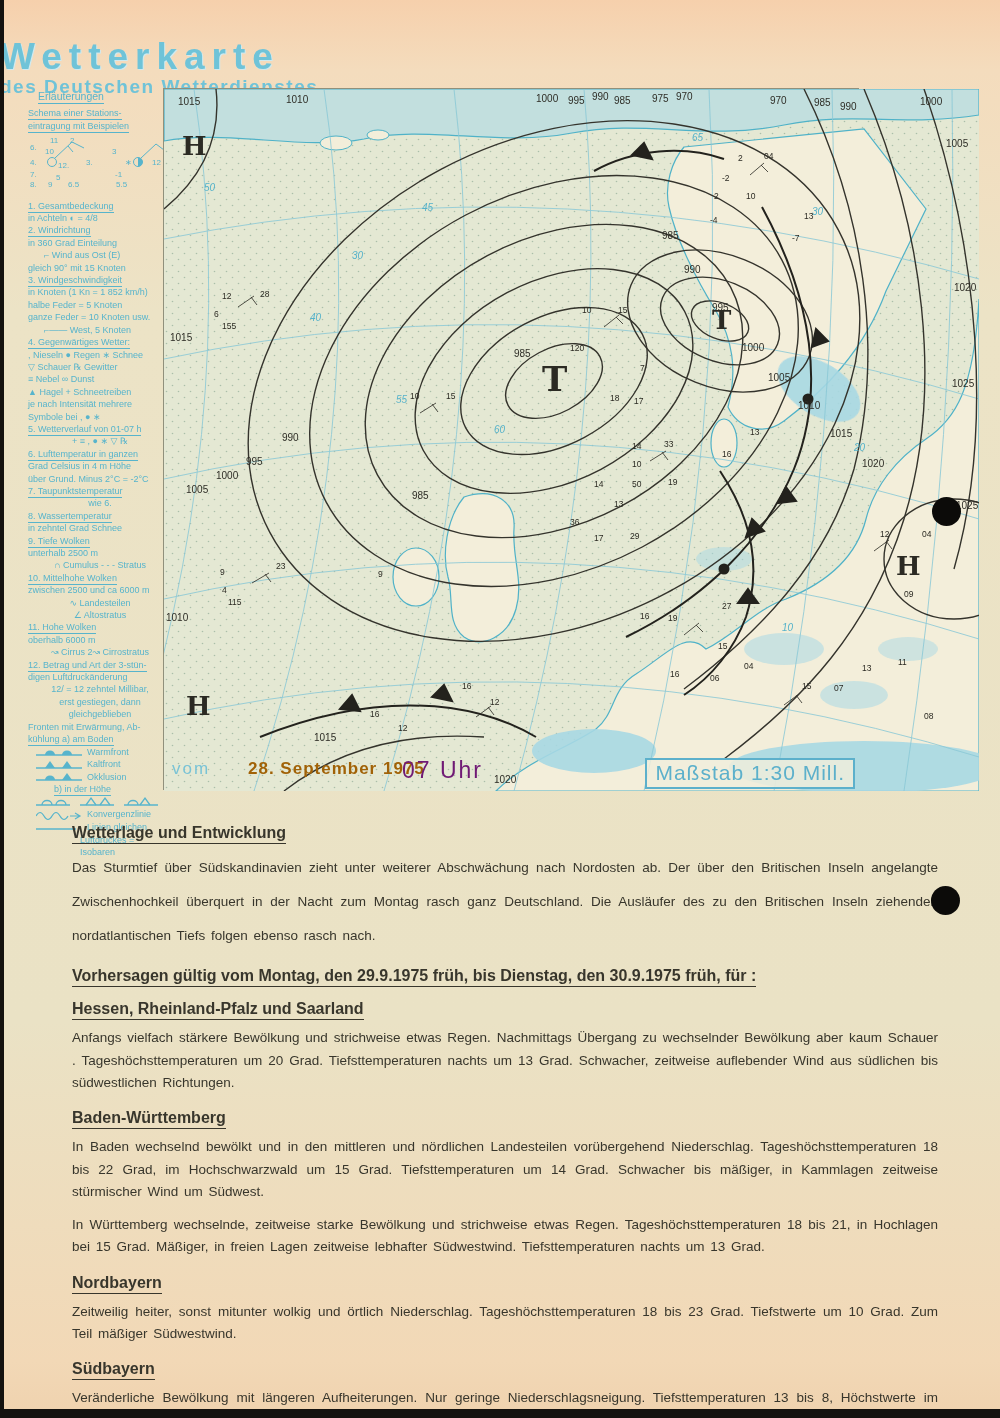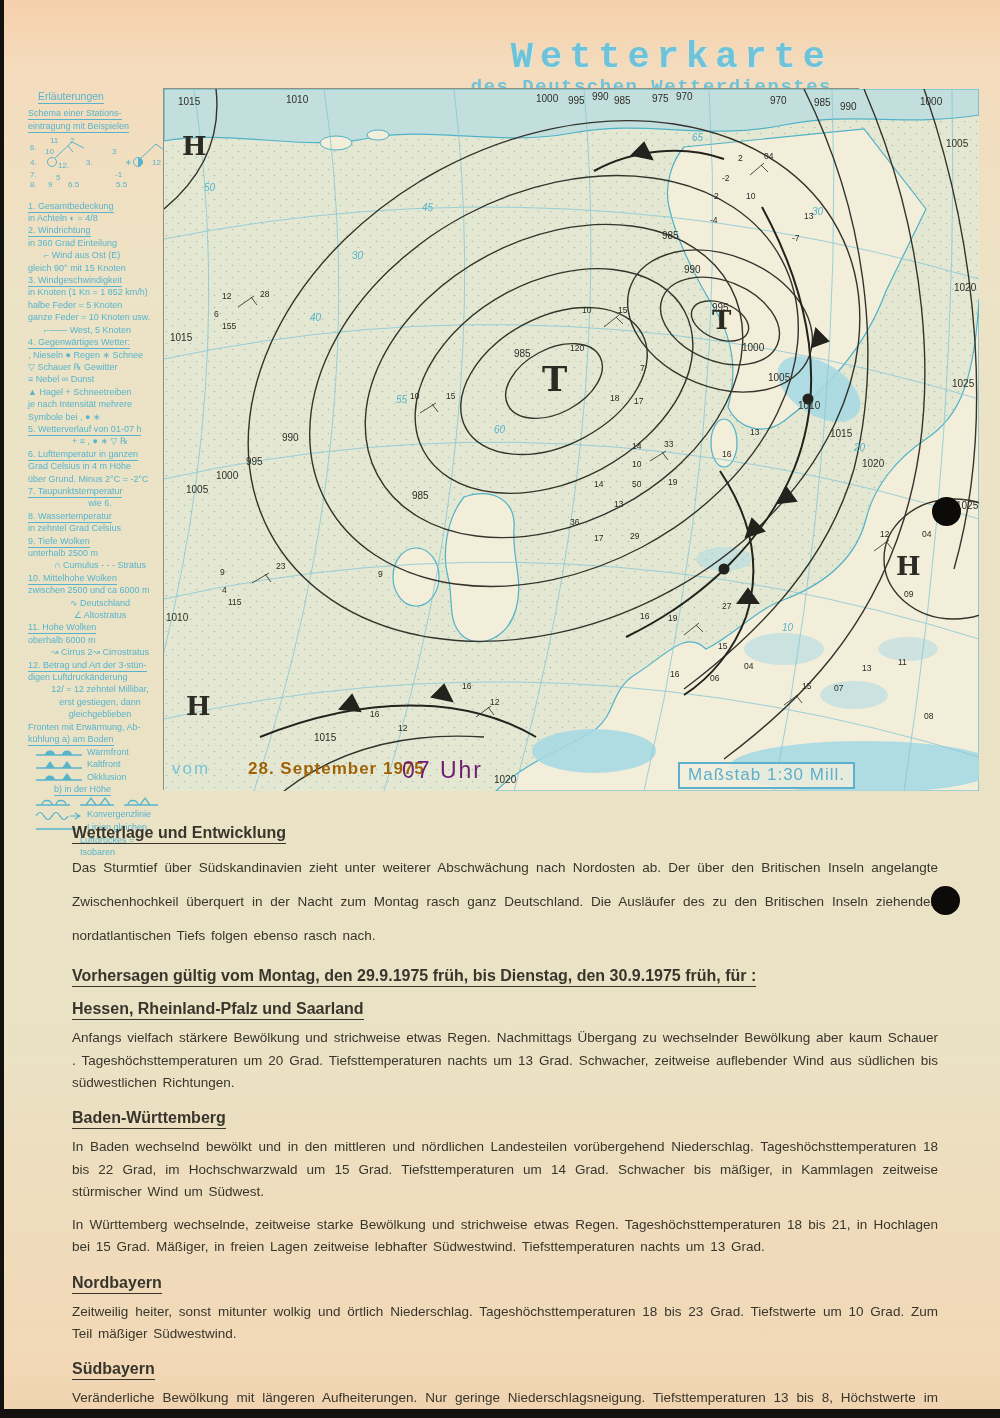--- a/index.html
+++ b/index.html
@@ -9,21 +9,21 @@
   .page{position:absolute;inset:0;}
 
   
   .left-edge{position:absolute;left:0;top:0;width:4px;height:1418px;background:#14120f;}
   .bottom-bar{position:absolute;left:0;bottom:0;width:1000px;height:9px;background:#14120f;}
   .punch-hole{position:absolute;width:29px;height:29px;border-radius:50%;background:#0c0b09;}
   .hole-1{left:932px;top:497px;}
   .hole-2{left:931px;top:886px;}
 
   
-  .title-block{position:absolute;left:0;top:36px;width:832px;text-align:right;color:#6fc3d8;font-family:Liberation Mono, monospace;}
+  .title-block{position:absolute;left:0;top:36px;width:832px;text-align:left;color:#6fc3d8;}
   .main-title{font-size:37px;font-weight:bold;letter-spacing:7px;
               text-shadow:1px 1px 0 #cfeaf0;}
   .sub-title{font-size:19px;font-weight:bold;letter-spacing:1.5px;margin-top:-2px;}
 
   
   .legend{position:absolute;left:28px;top:90px;width:144px;color:#57b4cc;
           font-size:9px;line-height:12.4px;}
   .leg-line{white-space:nowrap;}
   .leg-line.s-t{font-size:10.5px;margin-bottom:5px;padding-left:10px;}
   .leg-line.s-t span, .leg-line.s-u span, .leg-line.s-h span, .leg-line.s-ui span, .leg-line.s-u2 span{
@@ -43,21 +43,21 @@
   .iso-label{font-family:"Liberation Sans",sans-serif;font-size:10px;fill:#2e2d26;}
   .grid-label{font-family:"Liberation Sans",sans-serif;font-size:10px;fill:#55b2ca;font-style:italic;}
   .station-num{font-family:"Liberation Sans",sans-serif;font-size:8.5px;fill:#2b2a23;}
   .pressure-letter{font-family:"DejaVu Serif",serif;font-weight:bold;fill:#2b2a23;}
 
   .date-bar{position:absolute;left:0;bottom:4px;width:100%;height:26px;font-size:17px;}
   .date-vom{position:absolute;left:8px;color:#79c3d6;letter-spacing:2px;}
   .date-value{position:absolute;left:84px;color:#a16207;font-weight:bold;letter-spacing:1px;}
   .date-time{position:absolute;left:238px;color:#701a75;letter-spacing:2px;font-size:23px;top:-2px;}
   .scale-box{position:absolute;right:3px;bottom:0px;border:2px solid #5cb0cb;color:#5cb0cb;
-             font-size:17px;padding:1px 8px 2px 8px;background:rgba(240,237,220,.85);letter-spacing:1px;}
+             font-size:21px;padding:1px 8px 2px 8px;background:rgba(240,237,220,.85);letter-spacing:1px;}
 
   
   .content{position:absolute;left:72px;top:824px;width:866px;color:#38362c;}
   .sec-heading{font-size:16px;font-weight:bold;margin:15px 0 9px 0;}
   .sec-heading .underlined{border-bottom:1.4px solid #38362c;padding-bottom:2px;}
   .section:first-child .sec-heading{margin-top:0;}
   .para{font-size:13.5px;line-height:1.66;text-align:justify;margin:6px 0 10px 0;
         word-spacing:2px;}
   .para.wide{line-height:2.5;margin-top:2px;}
 </style>
@@ -123,27 +123,27 @@
         <div class="leg-line"><span>je nach Intensität mehrere</span></div>
         <div class="leg-line"><span>Symbole bei  ,   ●   ∗</span></div>
         <div class="leg-line s-h"><span>5. Wetterverlauf von 01-07 h</span></div>
         <div class="leg-line s-c"><span>+  ≡  ,  ●  ∗  ▽  ℞</span></div>
         <div class="leg-line s-h"><span>6. Lufttemperatur in ganzen</span></div>
         <div class="leg-line"><span>Grad Celsius in 4 m Höhe</span></div>
         <div class="leg-line"><span>über Grund. Minus 2°C = -2°C</span></div>
         <div class="leg-line s-h"><span>7. Taupunktstemperatur</span></div>
         <div class="leg-line s-c"><span>wie 6.</span></div>
         <div class="leg-line s-h"><span>8. Wassertemperatur</span></div>
-        <div class="leg-line"><span>in zehntel Grad Celsius</span></div>
+        <div class="leg-line"><span>in zehntel Grad Schnee</span></div>
         <div class="leg-line s-h"><span>9. Tiefe Wolken</span></div>
         <div class="leg-line"><span>unterhalb 2500 m</span></div>
         <div class="leg-line s-c"><span>∩ Cumulus    - - - Stratus</span></div>
         <div class="leg-line s-h"><span>10. Mittelhohe Wolken</span></div>
         <div class="leg-line"><span>zwischen 2500 und ca 6000 m</span></div>
-        <div class="leg-line s-c"><span>∿ Deutschland</span></div>
+        <div class="leg-line s-c"><span>∿ Landesteilen</span></div>
         <div class="leg-line s-c"><span>∠ Altostratus</span></div>
         <div class="leg-line s-h"><span>11. Hohe Wolken</span></div>
         <div class="leg-line"><span>oberhalb 6000 m</span></div>
         <div class="leg-line s-c"><span>↝ Cirrus    2↝ Cirrostratus</span></div>
         <div class="leg-line s-h"><span>12. Betrag und Art der 3-stün-</span></div>
         <div class="leg-line"><span>digen Luftdruckänderung</span></div>
         <div class="leg-line s-c"><span>12/ = 12 zehntel Millibar,</span></div>
         <div class="leg-line s-c"><span>erst gestiegen, dann</span></div>
         <div class="leg-line s-c"><span>gleichgeblieben</span></div>
         <div class="leg-line"><span>Fronten mit Erwärmung, Ab-</span></div>

